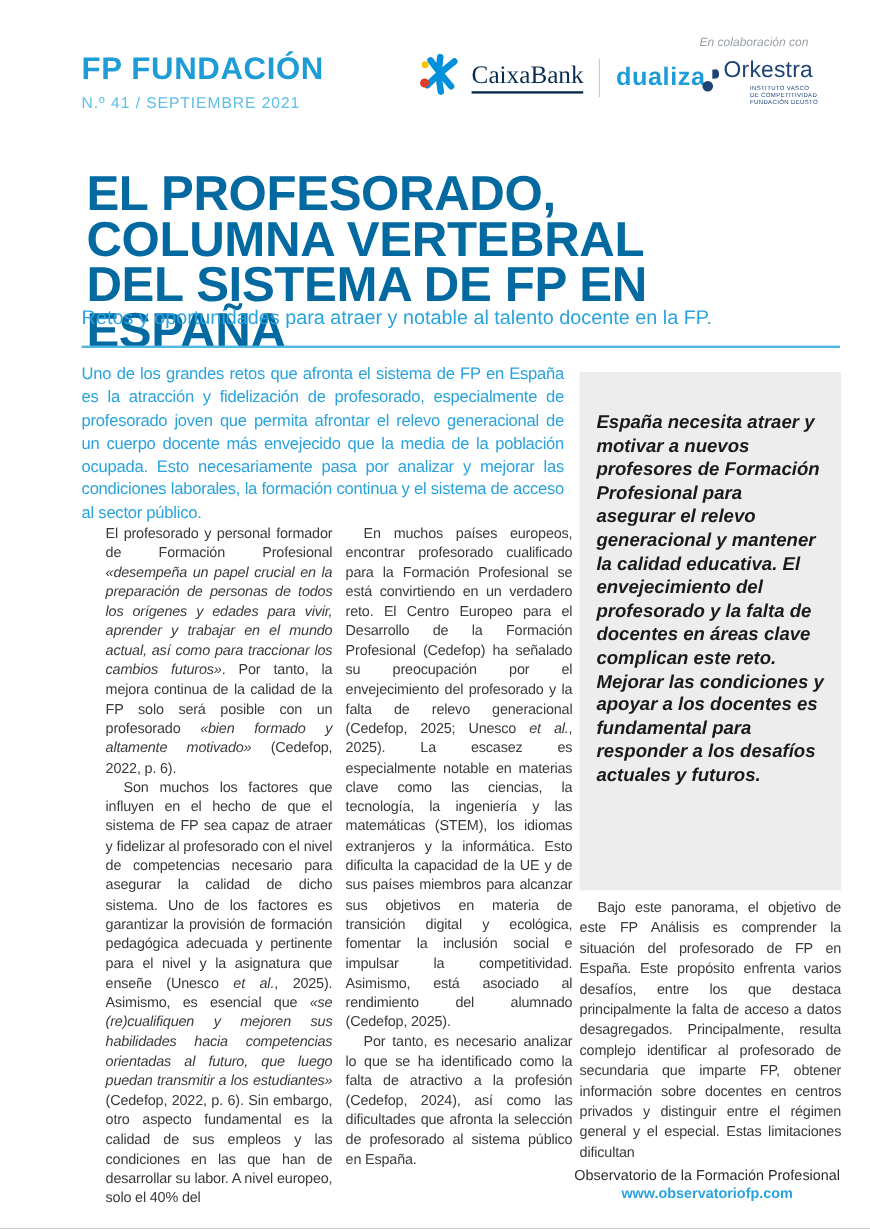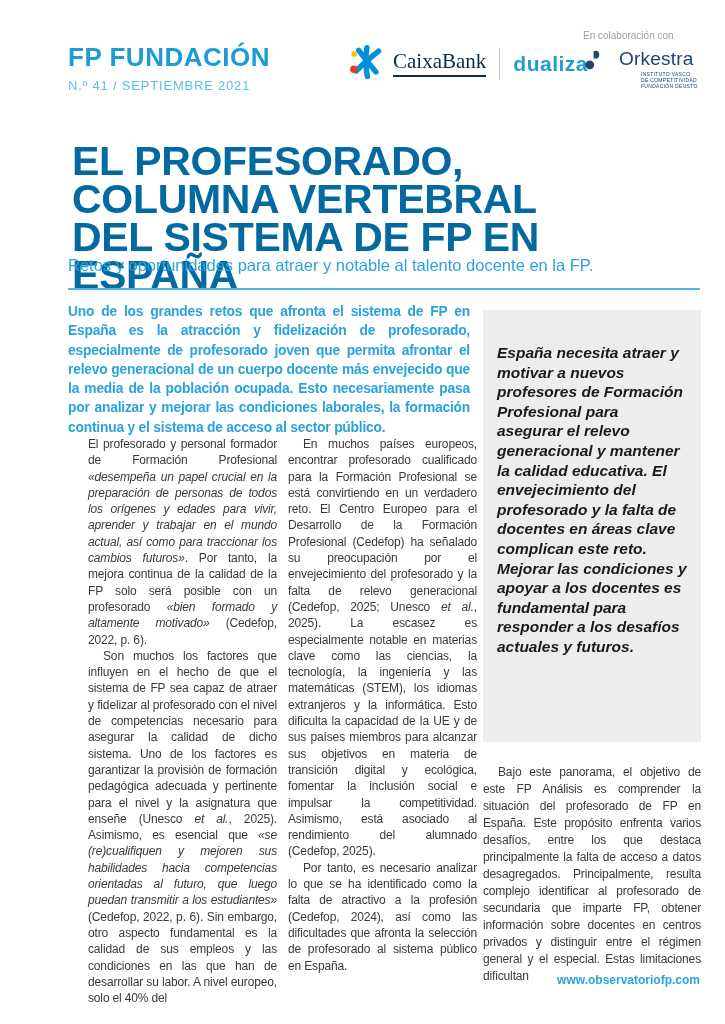--- a/index.html
+++ b/index.html
@@ -30,43 +30,43 @@
     font-size:21px; color:#0A2C4E;
     border-bottom:2px solid #0A2C4E; padding-bottom:3px; line-height:1;
   }
   .logo-divider { width:1px; height:32px; background:#C5CDD3; margin:0 4px; }
   .dualiza-word {
     font-size:21px; font-weight:bold; 
     color:#1E9CD5; letter-spacing:0.5px;
   }
   .collab-label {
     position:absolute; left:583px; top:30px;
-    font-size:10px; color:#9AA0A6;
+    font-size:10px; color:#9AA0A6;font-style:italic;
   }
-  .orkestra-group { position:absolute; left:585px; top:48px; display:flex; gap:19px; }
+  .orkestra-group { position:absolute; left:585px; top:48px; display:flex; gap:3px;align-items:center; }
   .orkestra-word { font-size:19px; color:#1E4473; letter-spacing:0.2px; }
   .orkestra-captions { margin-left:22px; margin-top:1px; }
   .orkestra-captions div {
     font-size:5px; line-height:6px; color:#16407A; letter-spacing:0.3px;
   }
   
   .main-title {
     position:absolute; left:72px; top:142px; width:520px;
     font-size:41px; line-height:38px; font-weight:bold;
     color:#0369a1; letter-spacing:-0.3px;
   }
   .subtitle {
     position:absolute; left:68px; top:256px; width:620px;
     font-size:16.5px; color:#2AA3DC;
   }
   .rule { position:absolute; left:68px; top:288px; width:632px; height:2px; background:#4FB8E4; }
   
   .intro {
     position:absolute; left:68px; top:302px; width:402px;
-    font-size:13.8px; line-height:19.3px; font-weight:bold;
+    font-size:13.8px; line-height:19.3px; font-weight:normal;
     color:#2AA3DC; text-align:justify; letter-spacing:-0.2px;
   }
   
   .bodycol {
     position:absolute; top:436px;
     font-size:12px; line-height:16.3px; color:#3A3A39;
     text-align:justify; letter-spacing:-0.15px;margin-left:20px;
   }
   .bodycol p i { font-style:italic; }
   .col1 { left:68px;  width:189px; }
@@ -75,21 +75,21 @@
   .indent { text-indent:15px; }
   .quote-box {
     width:218px; height:432px; background:#EDEDED;
     padding:33px 14px 16px 14px;
   }
   .quote-text {
     font-size:15.5px; line-height:19.6px;
     font-weight:bold; font-style:italic; color:#1A1A1A;
   }
   .col3-par {
-    margin-top:22px;
+    margin-top:6px;
     font-size:12px; line-height:17px; color:#3A3A39;
     text-align:justify; letter-spacing:-0.15px; text-indent:15px;
   }
   
   .footer { position:absolute; right:25px; top:972px; text-align:right; }
   .footer-org { font-size:12px; color:#2B2B2A; }
   .footer-url { font-size:12px; font-weight:bold; color:#2AA3DC; margin-top:1px;text-align:center; }
 </style>
 </head>
 <body>
@@ -150,16 +150,17 @@
   </div>
 
   <div class="col3">
     <div class="quote-box">
       <div class="quote-text">España necesita atraer y motivar a nuevos profesores de Formación Profesional para asegurar el relevo generacional y mantener la calidad educativa. El envejecimiento del profesorado y la falta de docentes en áreas clave complican este reto. Mejorar las condiciones y apoyar a los docentes es fundamental para responder a los desafíos actuales y futuros.</div>
     </div>
     <p class="col3-par">Bajo este panorama, el objetivo de este FP Análisis es comprender la situación del profesorado de FP en España. Este propósito enfrenta varios desafíos, entre los que destaca principalmente la falta de acceso a datos desagregados. Principalmente, resulta complejo identificar al profesorado de secundaria que imparte FP, obtener información sobre docentes en centros privados y distinguir entre el régimen general y el especial. Estas limitaciones dificultan</p>
   </div>
 
   <div class="footer">
+    <div class="footer-org">Observatorio de la Formación Profesional</div>
     <div class="footer-url">www.observatoriofp.com</div>
   </div>
 
 </div>
 
 </body></html>

